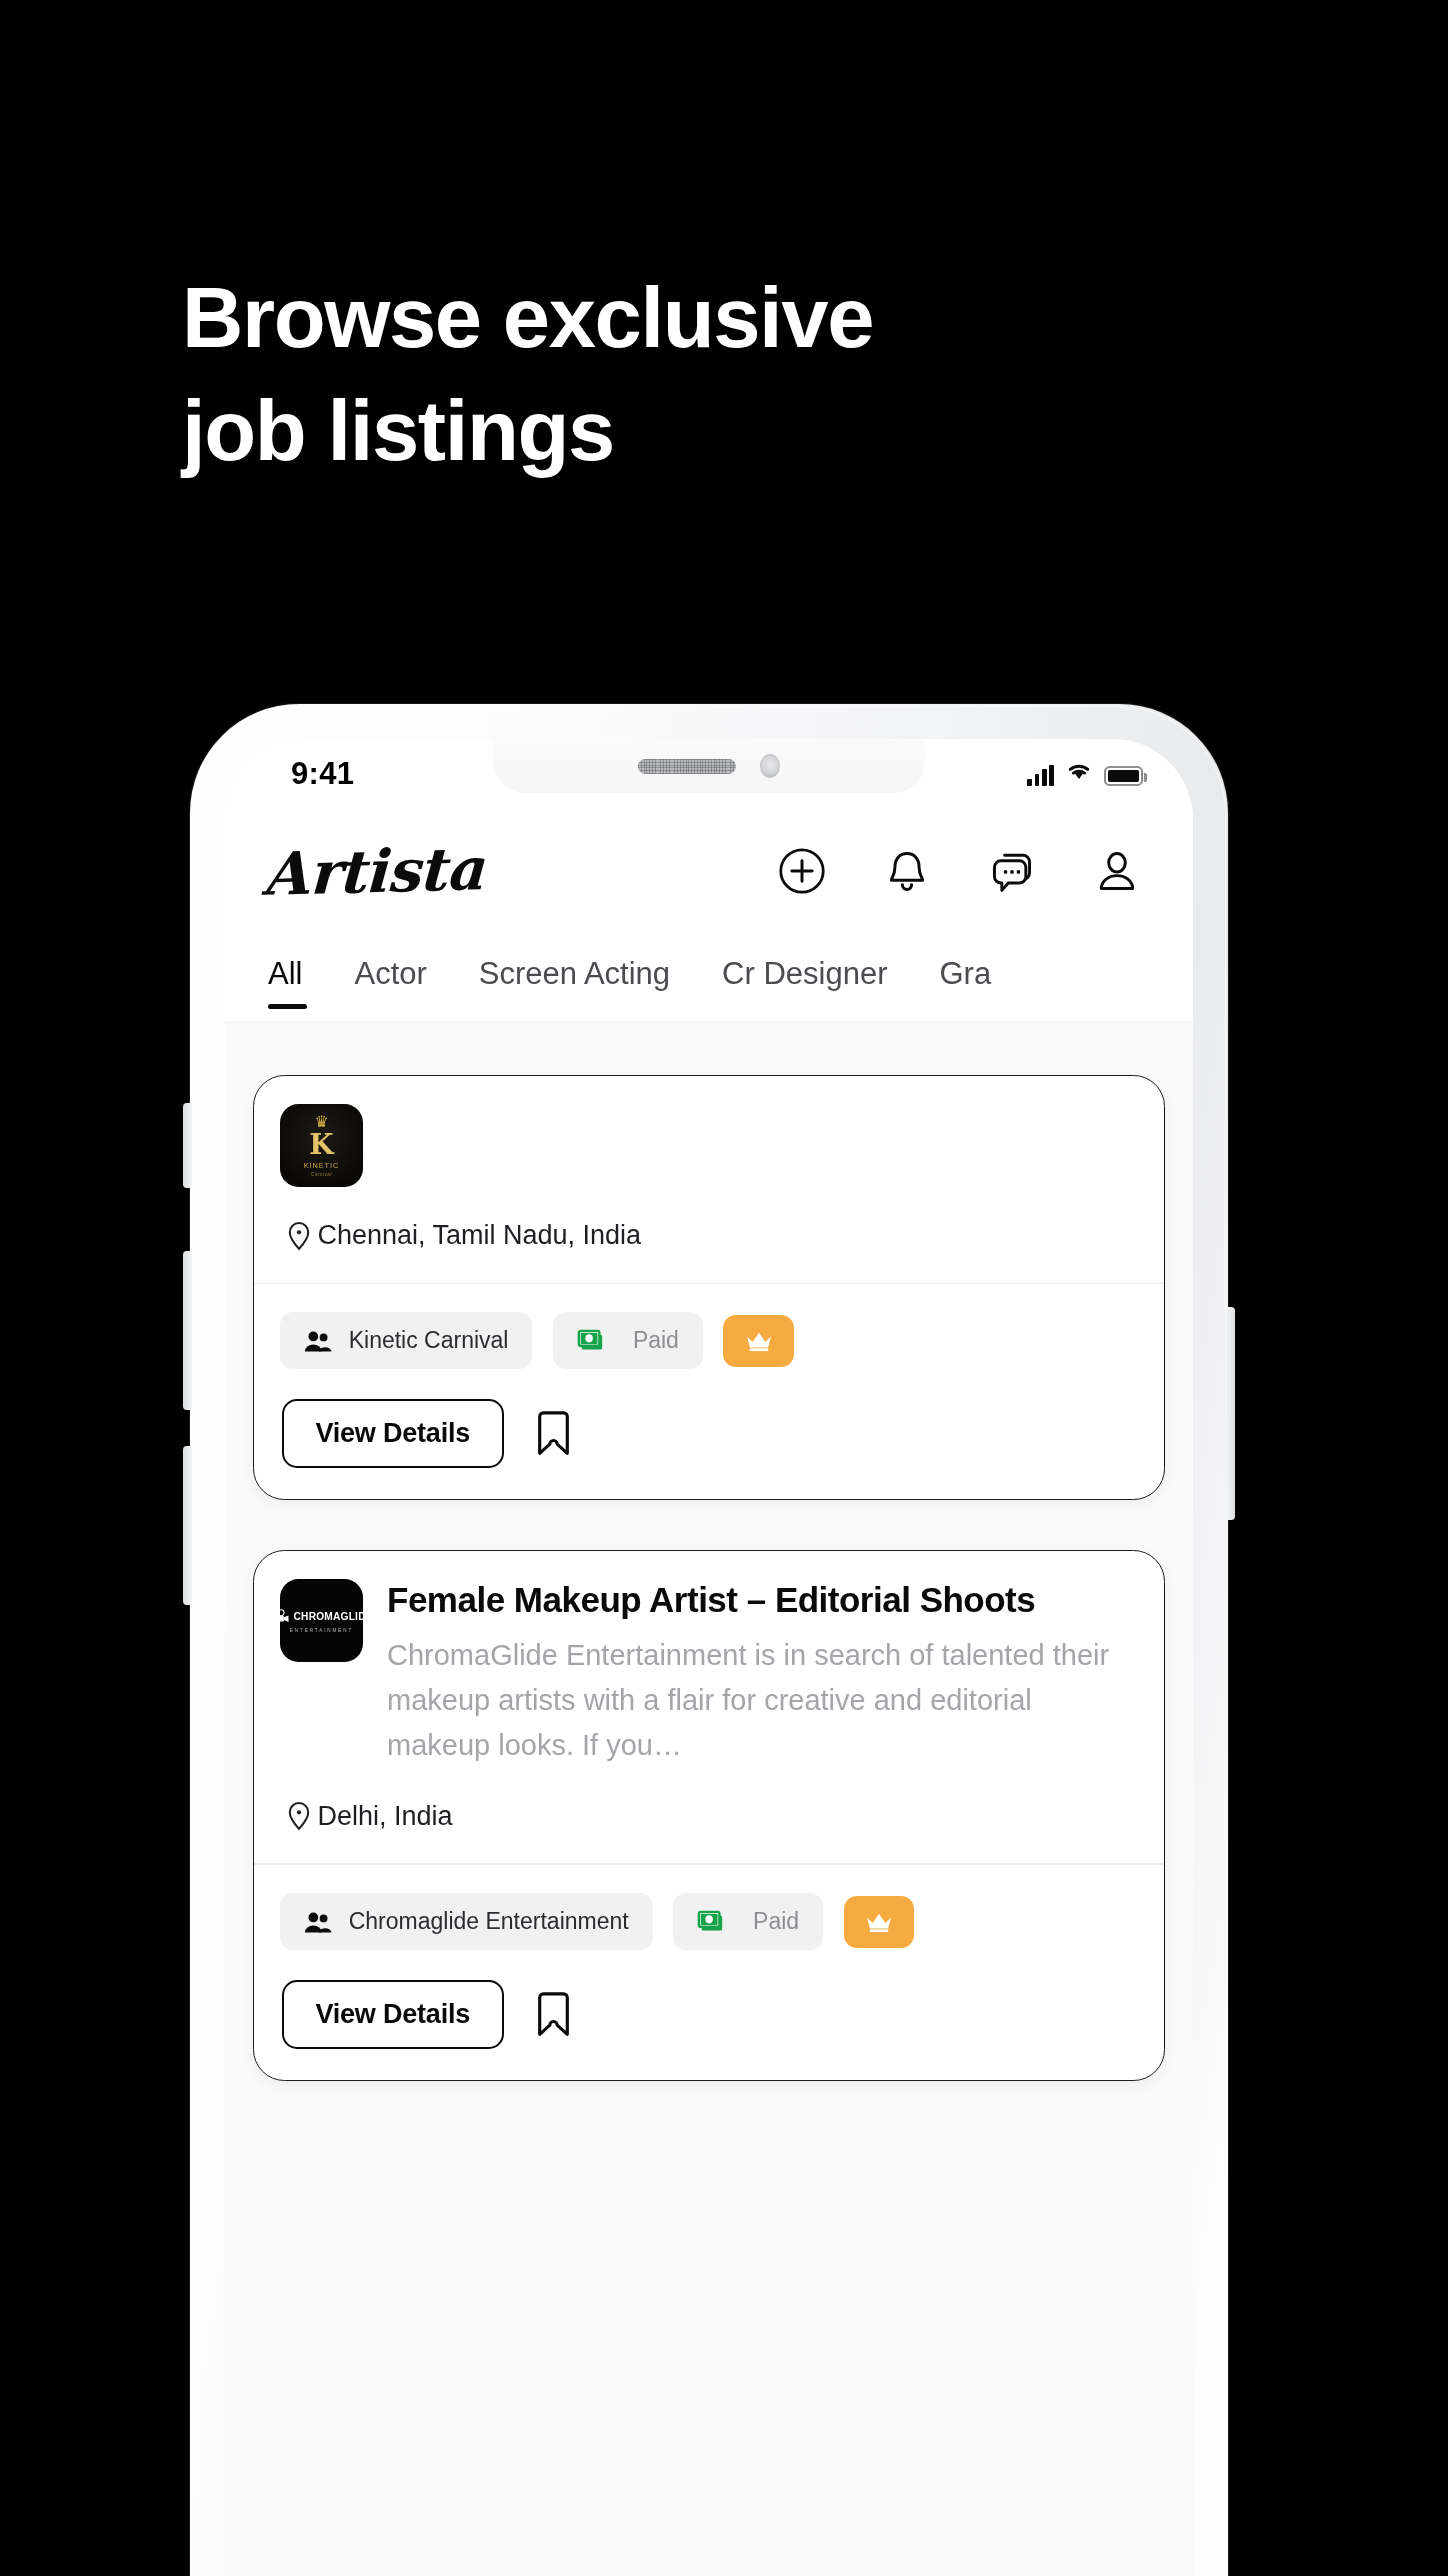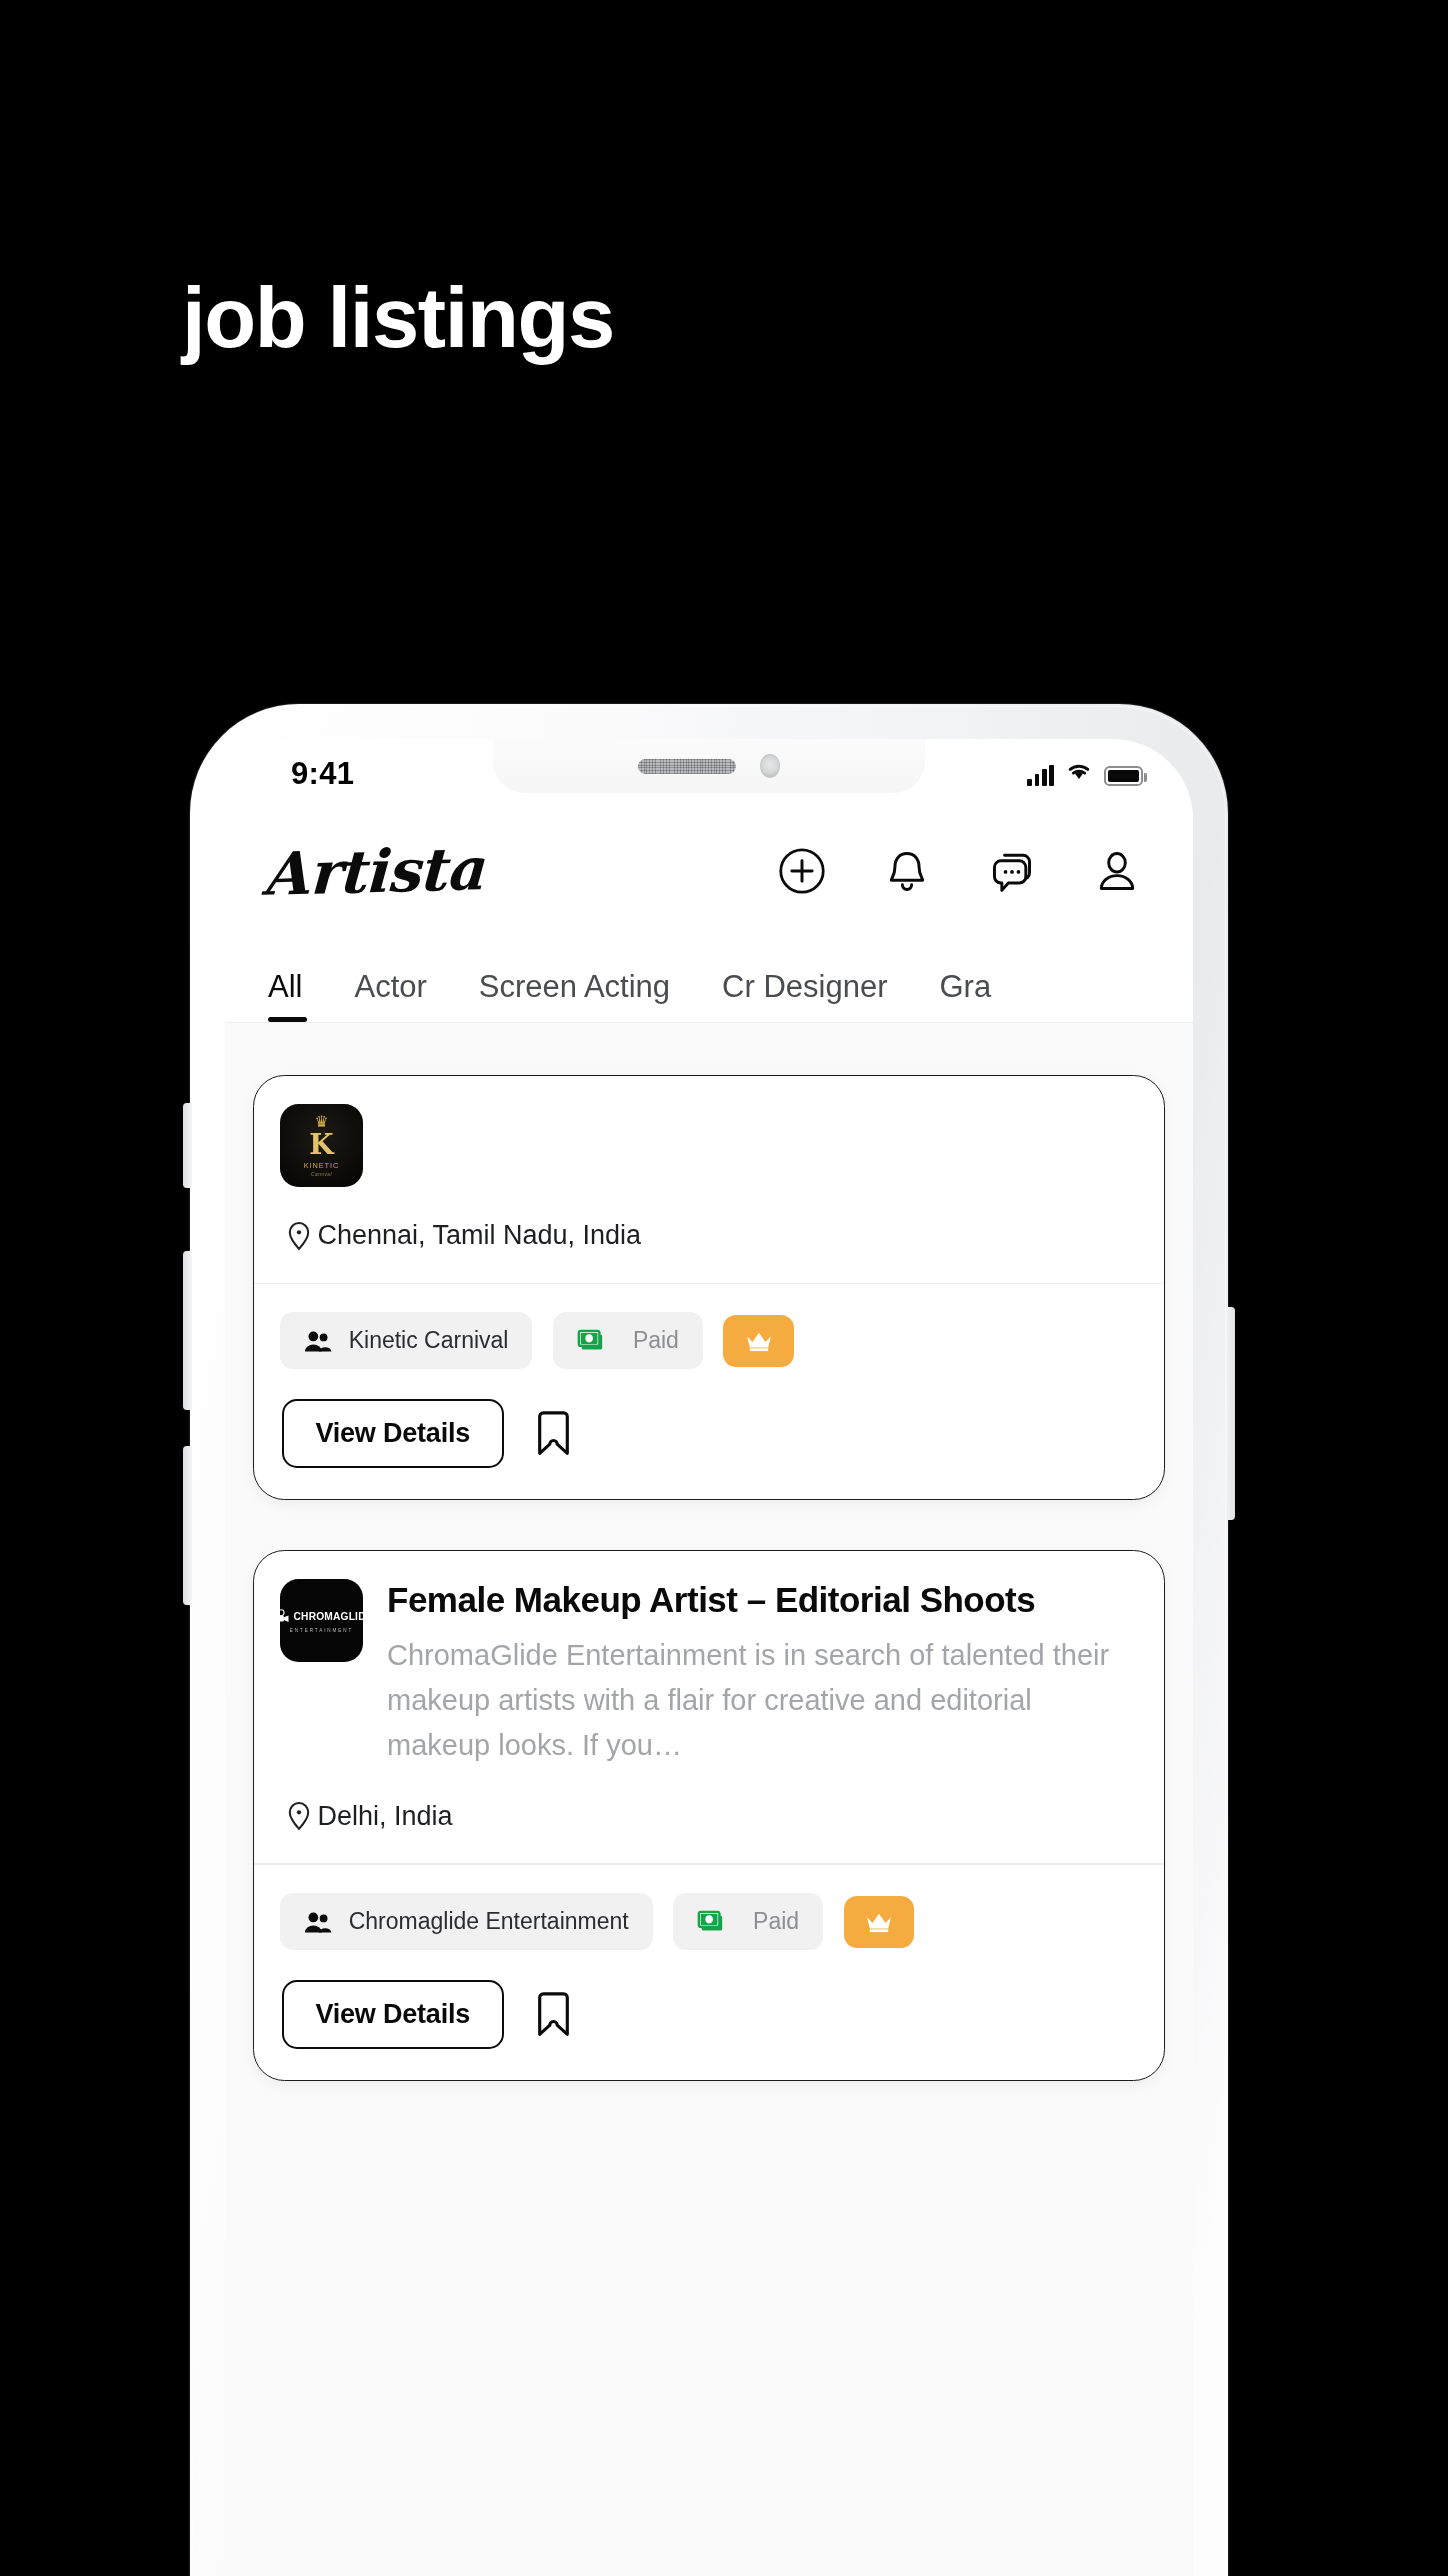--- a/index.html
+++ b/index.html
@@ -202,21 +202,21 @@
   }
   .hicon { width: 48px; height: 48px; display:block; }
   .hicon svg { width: 100%; height: 100%; display:block; }
 
   
   .tabs {
     position: absolute;
     top: 195px; left: 0; right: 0;
     height: 89px;
     display: flex;
-    align-items: flex-end;
+    align-items: center;
     gap: 0;
     padding: 9.3px 43px 0 43px;
     background: #fff;
     border-bottom: 1.9px solid #efeff1;
     overflow: hidden;
     z-index: 3;
   }
   .tab {
     font-size: 31px;
     color: #4a4c50;
@@ -357,20 +357,21 @@
     letter-spacing: -0.2px;
     font-family: "Liberation Sans", sans-serif;
     cursor: pointer;
   }
   .bookmark-btn { width: 37px; height: 46px; display:block; cursor:pointer; }
 </style>
 </head>
 <body>
 
 <div class="hero">
+  <div class="hero-line">Browse exclusive</div>
   <div class="hero-line">job listings</div>
 </div>
 
 <div class="phone-wrap">
   <div class="phone-frame"></div>
   <div class="phone-edge"></div>
 
   <div class="btn-side btn-silent"></div>
   <div class="btn-side btn-volup"></div>
   <div class="btn-side btn-voldn"></div>

